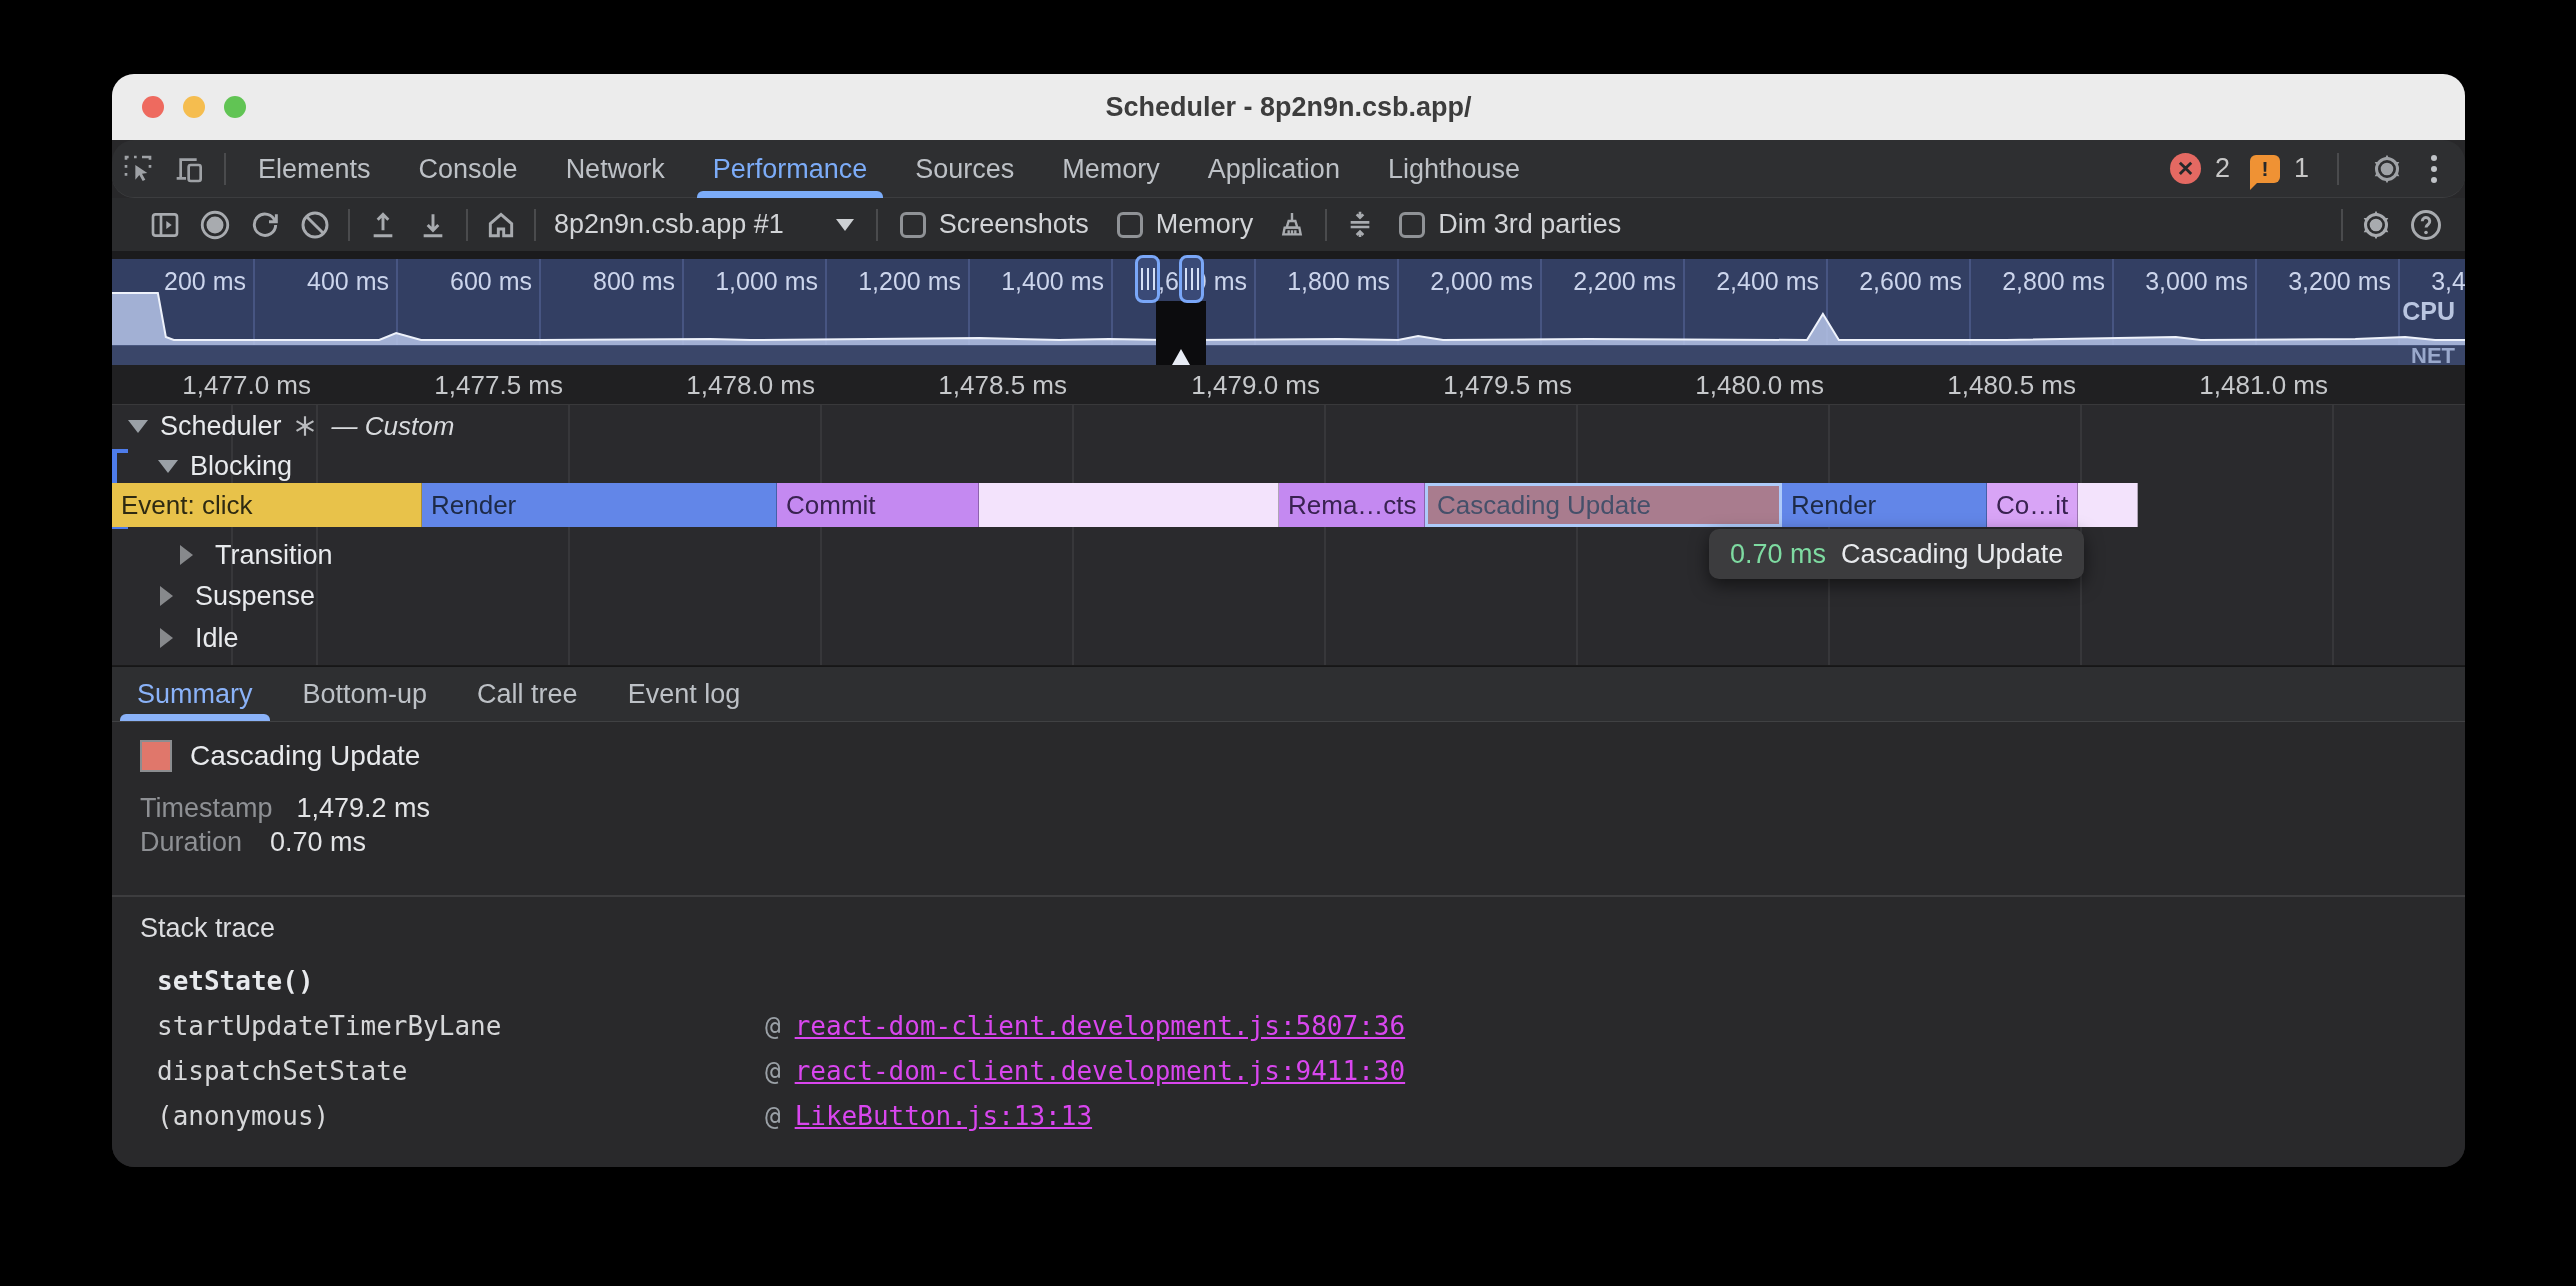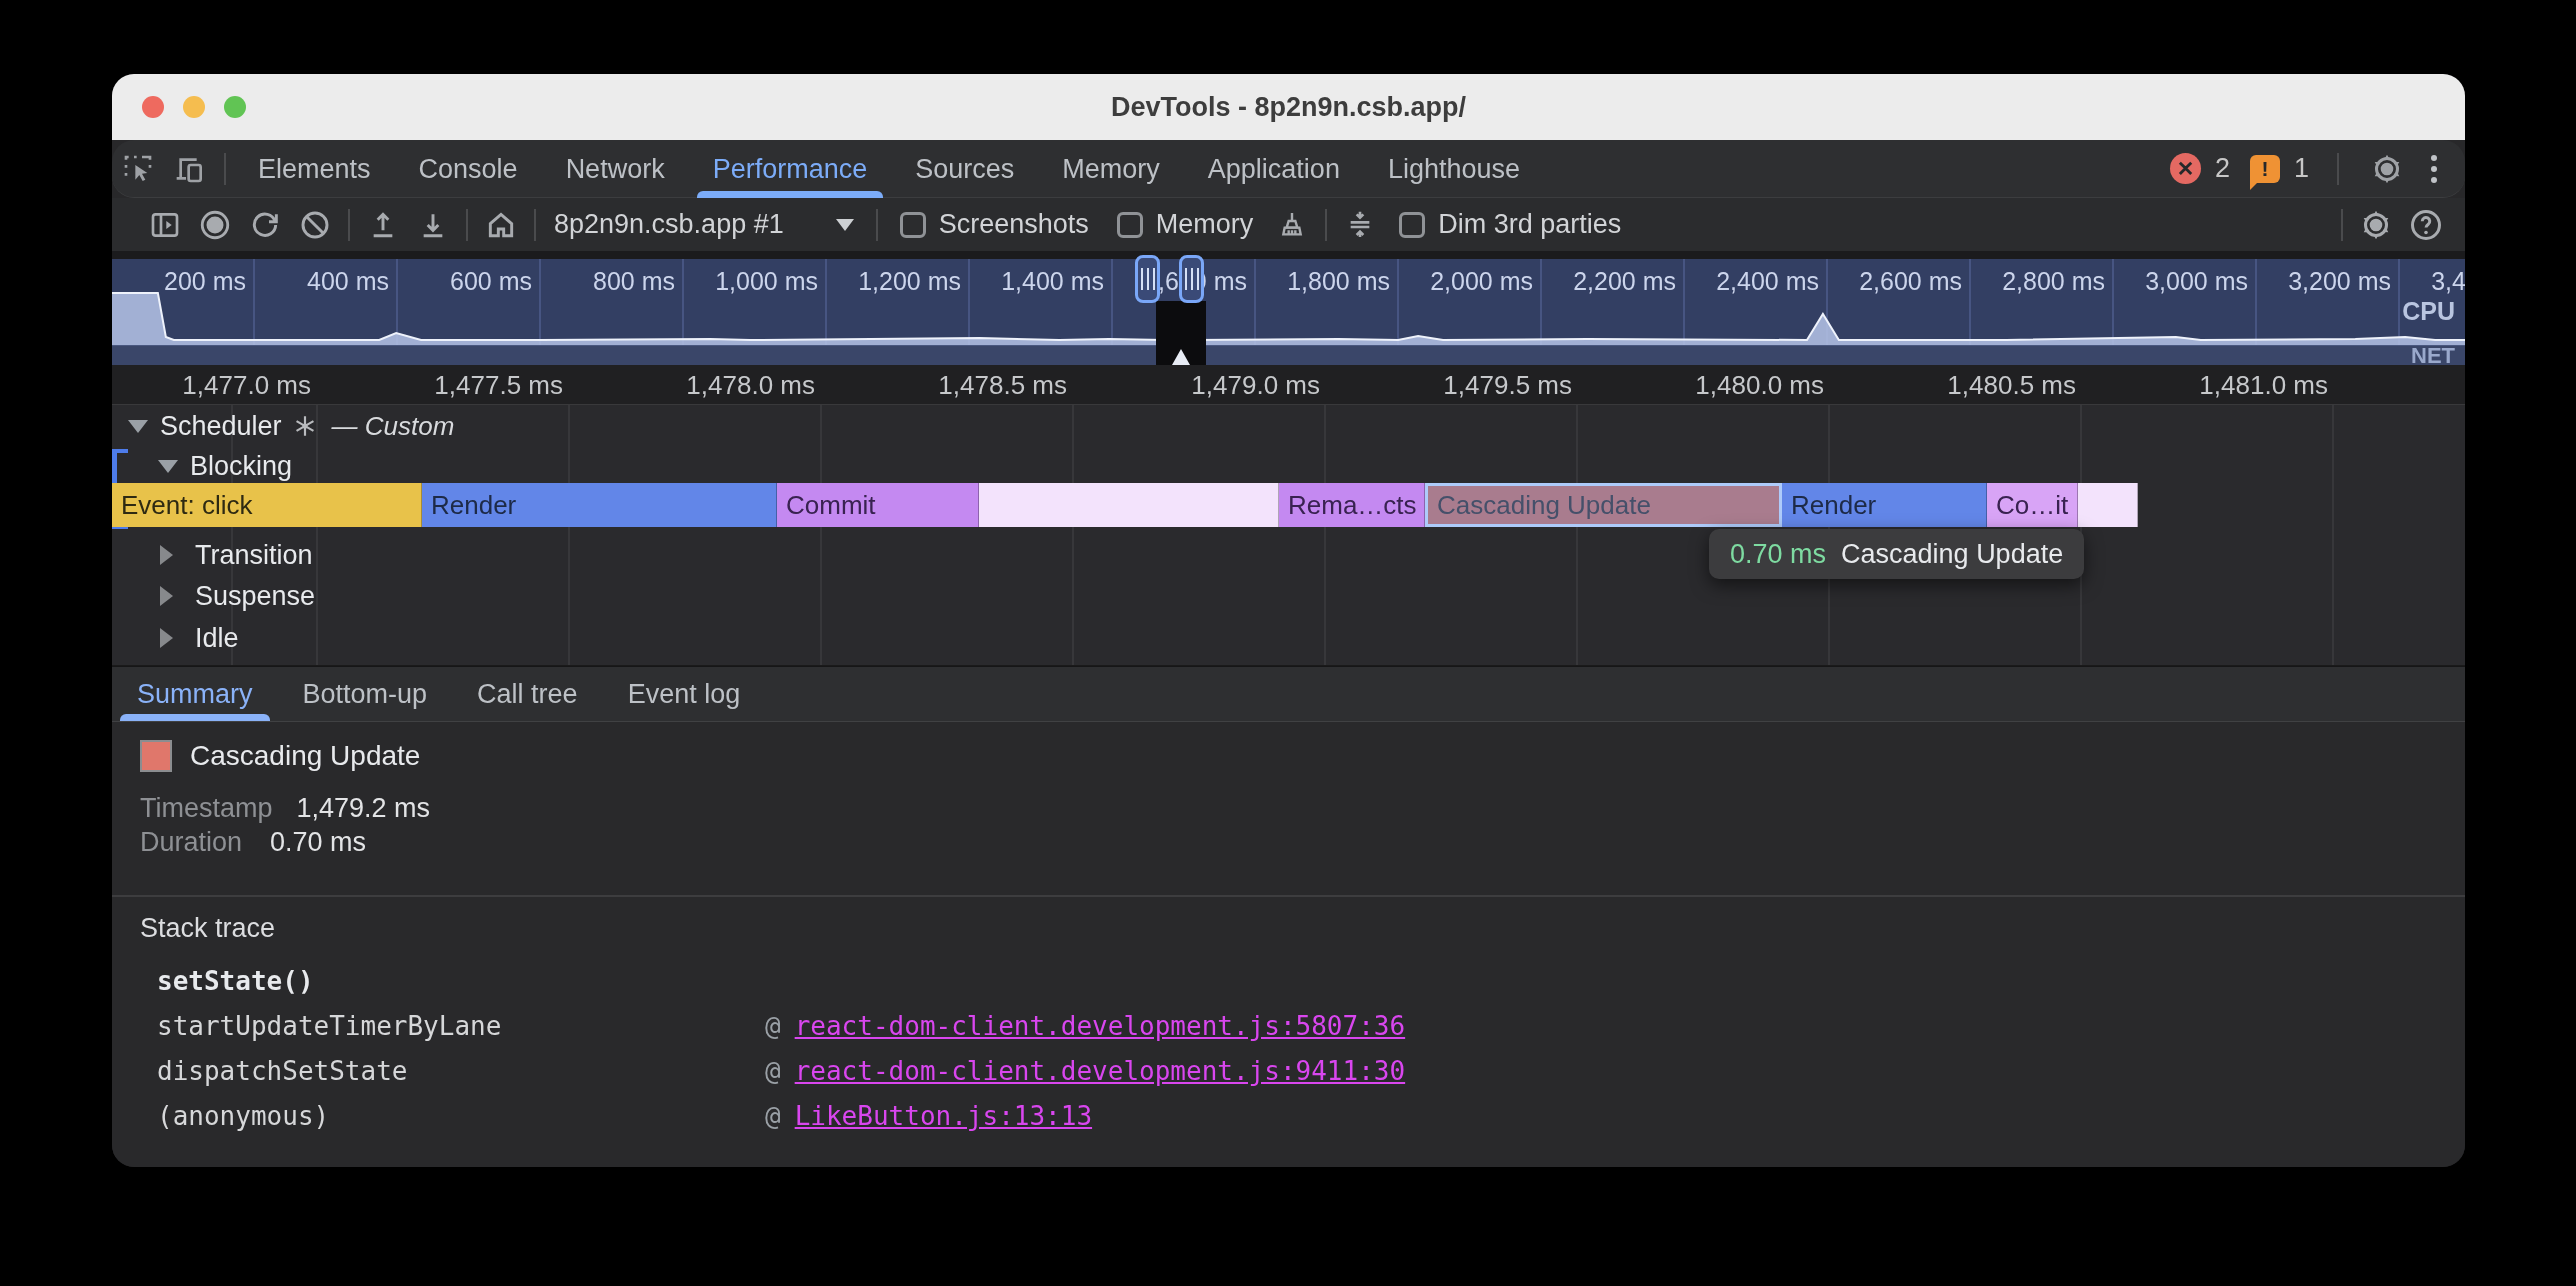--- a/index.html
+++ b/index.html
@@ -135,21 +135,21 @@
 <body>
 
 <div class="window">
 
   <div class="titlebar">
     <div class="lights">
       <div class="light red"></div>
       <div class="light yellow"></div>
       <div class="light green"></div>
     </div>
-    <div class="win-title">DevTools - 8p2n9n.csb.app/</div>
+    <div class="win-title">Scheduler - 8p2n9n.csb.app/</div>
   </div>
 
   <div class="tabbar">
     <div class="icon-btn">
       <svg width="32" height="32" viewBox="0 0 24 24" fill="none" stroke="currentColor" stroke-width="2">
         <path d="M3 5 L3 3 L5 3 M9 3 L11 3 M15 3 L17 3 L21 3 L21 5 M21 9 L21 11 M3 9 L3 11 M3 15 L3 17" stroke-dasharray="0"></path>
         <path d="M10 9 L10 20 L13 16.5 L15.5 21 L17.5 20 L15 15.5 L19 15 Z" fill="currentColor" stroke="none"></path>
       </svg>
     </div>
     <div class="icon-btn">
@@ -385,21 +385,21 @@
         <div class="bar" style="left: 310px; width: 355px; background: rgb(98, 134, 232); color: rgb(29, 42, 71);">Render</div>
         <div class="bar" style="left: 665px; width: 202px; background: rgb(196, 137, 241); color: rgb(57, 34, 81);">Commit</div>
         <div class="bar" style="left: 867px; width: 300px; background: rgb(243, 227, 252); color: rgb(57, 34, 81);"></div>
         <div class="bar" style="left: 1167px; width: 146px; background: rgb(196, 137, 241); color: rgb(57, 34, 81);">Rema…cts</div>
         <div class="bar selected" style="left: 1313px; width: 357px; background: rgb(169, 124, 142); color: rgb(69, 80, 106);">Cascading Update</div>
         <div class="bar" style="left: 1670px; width: 205px; background: rgb(98, 134, 232); color: rgb(29, 42, 71);">Render</div>
         <div class="bar" style="left: 1875px; width: 91px; background: rgb(216, 164, 246); color: rgb(57, 34, 81);">Co…it</div>
         <div class="bar" style="left: 1966px; width: 60px; background: rgb(243, 227, 252); color: rgb(57, 34, 81);"></div>
       </div>
     <div id="collapsed-groups">
-        <div class="frow" style="top: 130px; height: 40px;">
+        <div class="frow" style="top: 130px; height: 40px; padding-left: 20px;">
           <span class="tri-right" style="margin-left: 48px;"></span>
           <span class="flabel">Transition</span>
         </div>
         <div class="frow" style="top: 171px; height: 40px;">
           <span class="tri-right" style="margin-left: 48px;"></span>
           <span class="flabel">Suspense</span>
         </div>
         <div class="frow" style="top: 213px; height: 40px;">
           <span class="tri-right" style="margin-left: 48px;"></span>
           <span class="flabel">Idle</span>

